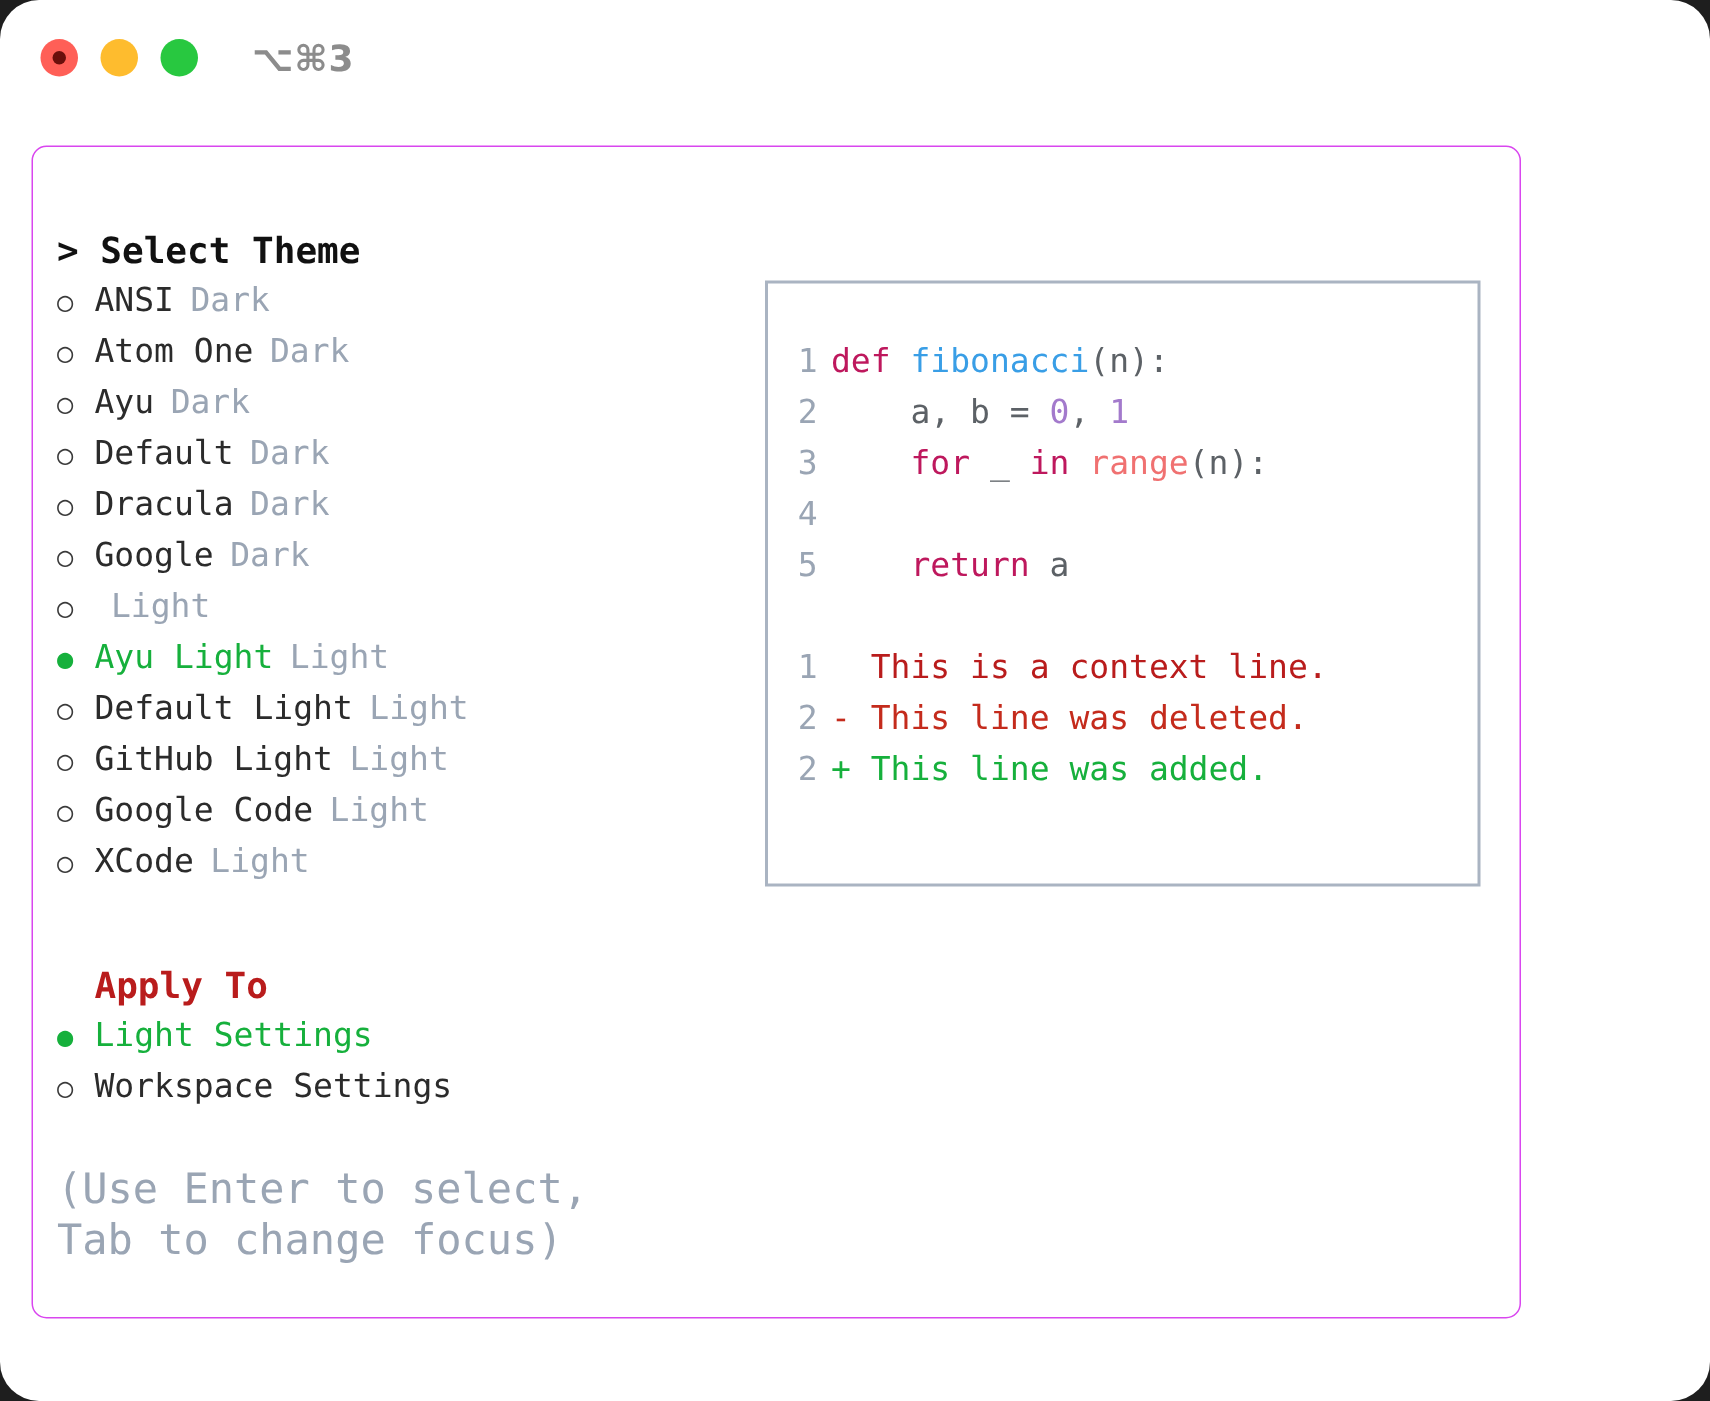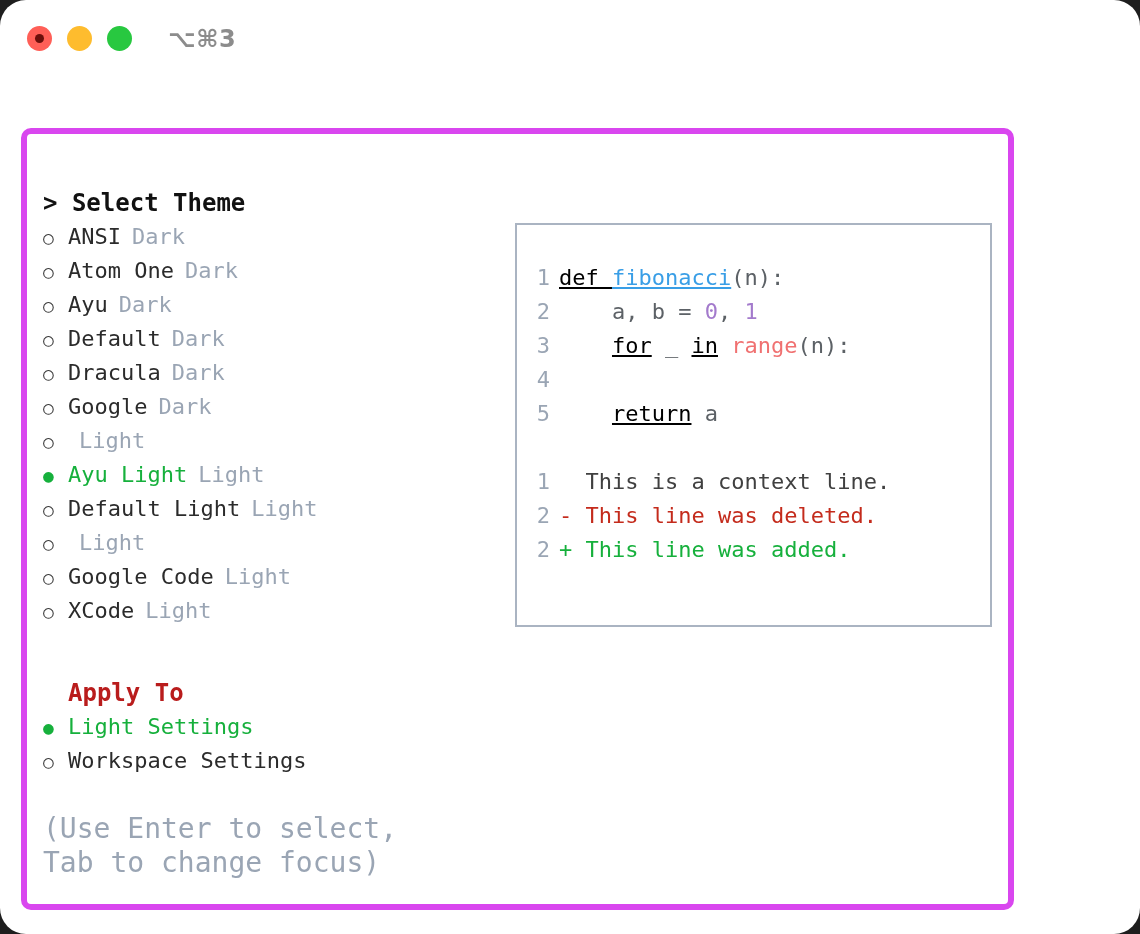--- a/index.html
+++ b/index.html
@@ -59,24 +59,23 @@
     font-family: "DejaVu Sans", sans-serif;
     white-space: pre;
   }
 
   
   #panel {
     position: absolute;
     left: 21px; top: 97px;
     width: 993px;
     height: 782px;
-    border: 6px solid #d946ef;
+    border: 1px solid #d946ef;
     border-radius: 10px;
     background: #ffffff;
-    margin-top: 31px;
   }
 
   #panel-inner {
     position: absolute;
     left: 0; top: 0; right: 0; bottom: 0;
     display: flex;
   }
 
   
   #left-col {
@@ -177,27 +176,27 @@
   .lineno {
     width: 42px;
     flex: 0 0 42px;
     text-align: right;
     color: #9aa5b4;
     padding-right: 9px;
   }
 
   .blank-line { height: 34px; }
 
-  .kw   { color: #000000; text-decoration: underline; }
-  .fn   { color: #399ee6; text-decoration: underline; }
+  .kw   { color: #be185d; }
+  .fn   { color: #399ee6; }
   .num  { color: #a37acc; }
   .bi   { color: #f07171; }
   .pl   { color: #5c6166; }
 
-  .diff-ctx { color: #404040; text-align: center; }
+  .diff-ctx { color: #b91c1c; text-align: center; }
   .diff-del { color: #c42b1c; }
   .diff-add { color: #16b03c; }
 </style>
 </head>
 <body>
 
 <div id="window">
 
   <div id="titlebar">
     <div class="light" id="light-red"></div>
@@ -215,21 +214,21 @@
         <div id="theme-list">
             <div class="opt-row"><span class="marker">○</span><span class="opt-name">ANSI</span><span class="opt-tag">Dark</span></div>
             <div class="opt-row"><span class="marker">○</span><span class="opt-name">Atom One</span><span class="opt-tag">Dark</span></div>
             <div class="opt-row"><span class="marker">○</span><span class="opt-name">Ayu</span><span class="opt-tag">Dark</span></div>
             <div class="opt-row"><span class="marker">○</span><span class="opt-name">Default</span><span class="opt-tag">Dark</span></div>
             <div class="opt-row"><span class="marker">○</span><span class="opt-name">Dracula</span><span class="opt-tag">Dark</span></div>
             <div class="opt-row"><span class="marker">○</span><span class="opt-name">Google</span><span class="opt-tag">Dark</span></div>
             <div class="opt-row"><span class="marker">○</span><span class="opt-tag">Light</span></div>
             <div class="opt-row selected"><span class="marker on">●</span><span class="opt-name">Ayu Light</span><span class="opt-tag">Light</span></div>
             <div class="opt-row"><span class="marker">○</span><span class="opt-name">Default Light</span><span class="opt-tag">Light</span></div>
-            <div class="opt-row"><span class="marker">○</span><span class="opt-tag">Light</span></div>
+            <div class="opt-row"><span class="marker">○</span><span class="opt-name">GitHub Light</span><span class="opt-tag">Light</span></div>
             <div class="opt-row"><span class="marker">○</span><span class="opt-name">Google Code</span><span class="opt-tag">Light</span></div>
             <div class="opt-row"><span class="marker">○</span><span class="opt-name">XCode</span><span class="opt-tag">Light</span></div>
           </div>
 
         <div id="apply-head">Apply To</div>
         <div id="apply-list">
             <div class="opt-row selected"><span class="marker on">●</span><span class="opt-name">Light Settings</span></div>
             <div class="opt-row"><span class="marker">○</span><span class="opt-name">Workspace Settings</span></div>
           </div>
 

